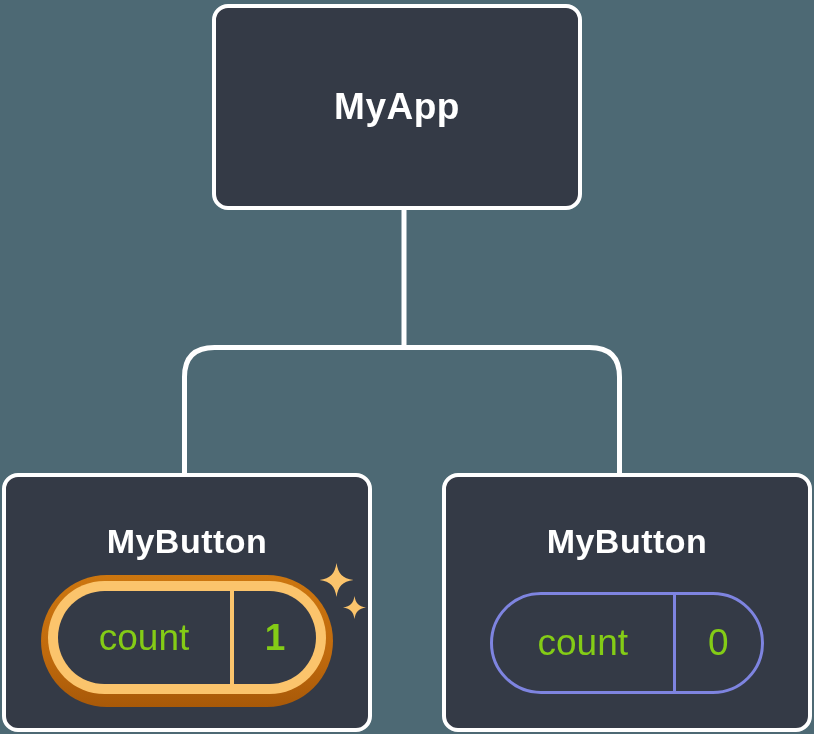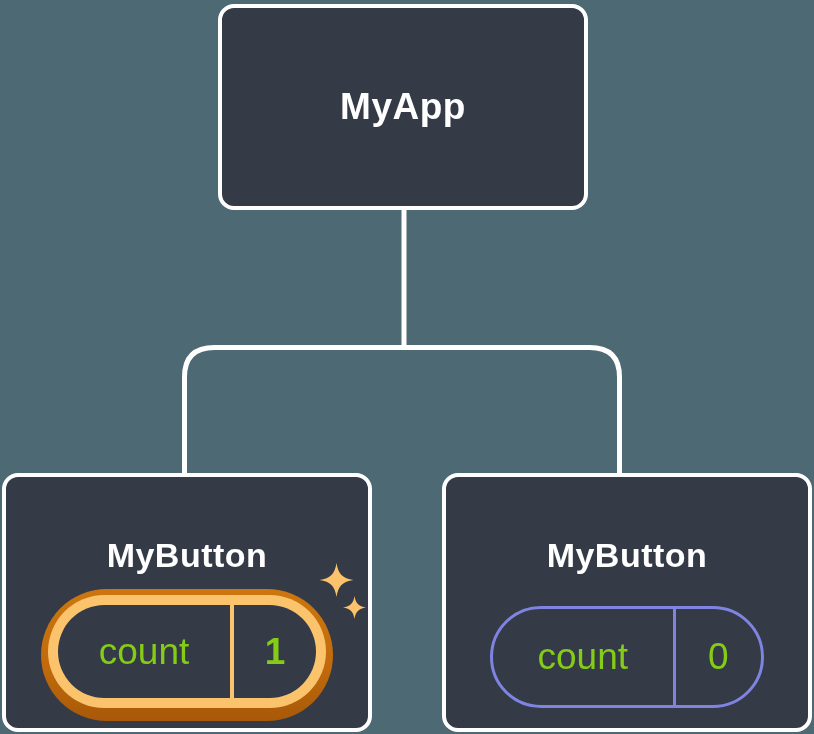--- a/index.html
+++ b/index.html
@@ -15,22 +15,22 @@
   .node {
     position: absolute;
     background: #343A46;
     border: 4px solid #FFFFFF;
     border-radius: 16px;
     box-sizing: border-box;
     display: flex;
     flex-direction: column;
     align-items: center;
   }
-  .node-root { left: 218px; top: 4px; width: 370px; height: 206px; justify-content: center; text-align: center; }
-  .node-child { top: 473px; width: 370px; height: 259px; padding-top: 56px; }
+  .node-root { left: 212px; top: 4px; width: 370px; height: 206px; justify-content: center; text-align: center; }
+  .node-child { top: 473px; width: 370px; height: 259px; padding-top: 42px; }
   .node-child-left  { left: 2px; }
   .node-child-right { left: 442px; }
 
   .root-title { color: #FFFFFF; font-size: 37px; font-weight: 700; letter-spacing: 0.5px; }
   .child-title { color: #FFFFFF; font-size: 34px; font-weight: 700; line-height: 44px; letter-spacing: 0.5px; }
 
   
   .pill-hl-outer {
     margin-top: 12px;
     border-radius: 999px;

